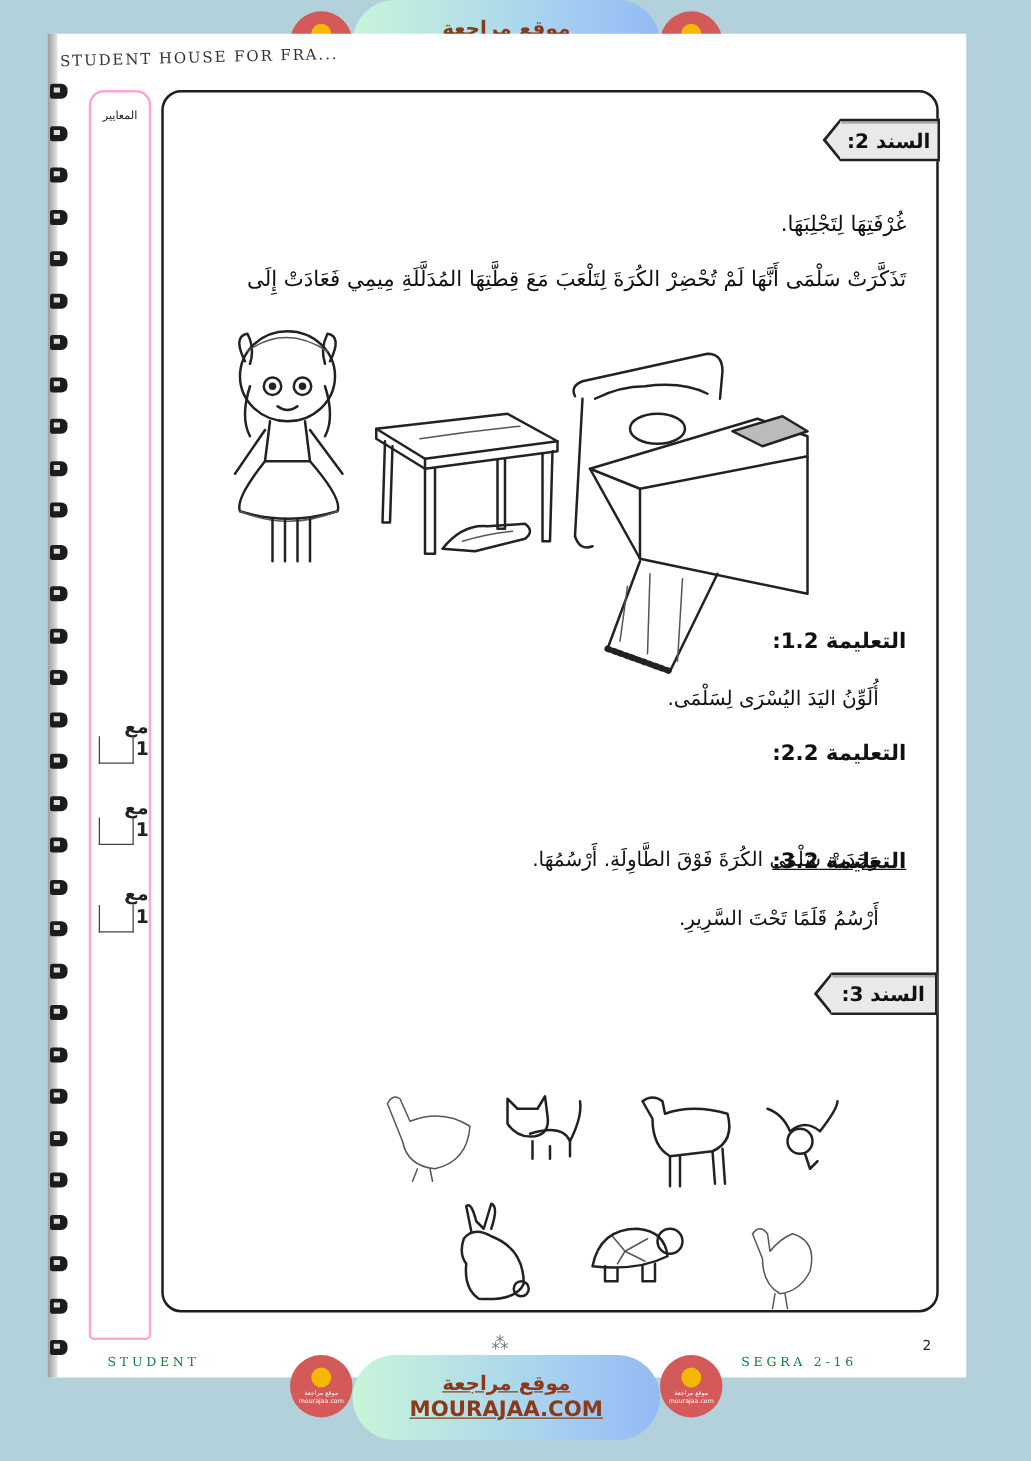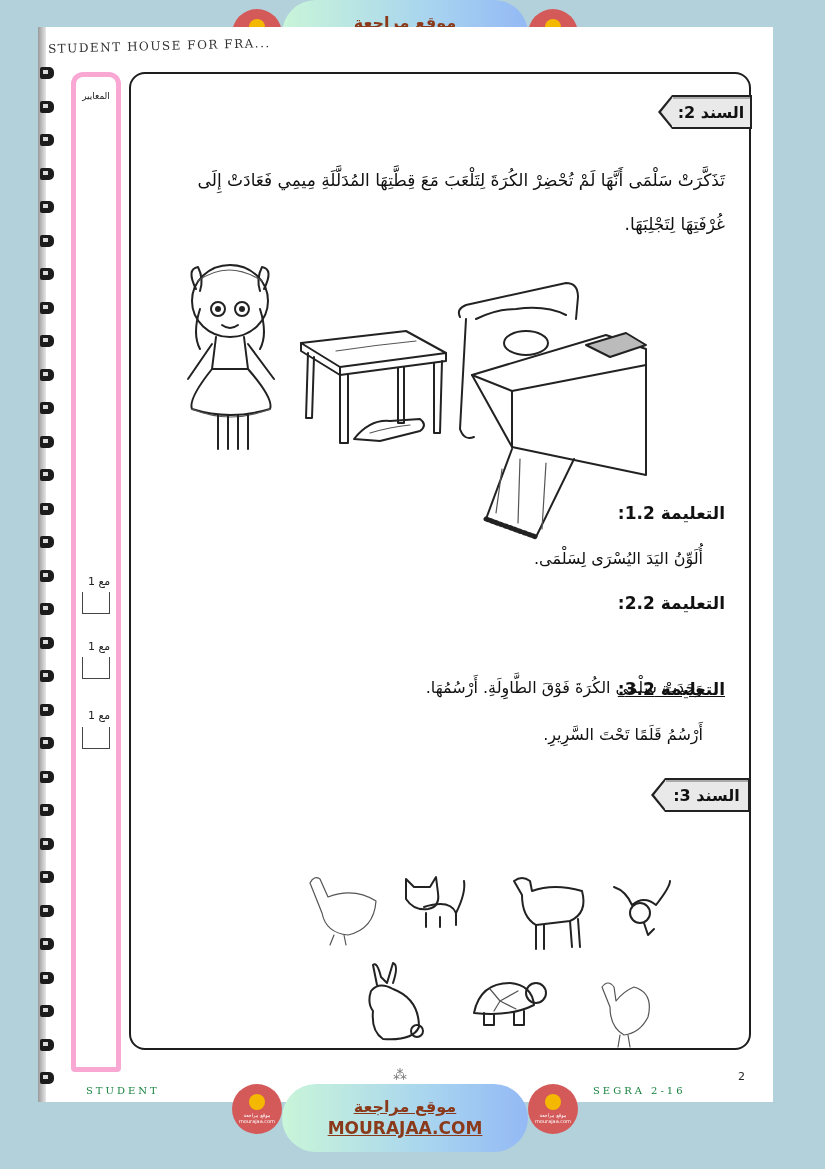--- a/index.html
+++ b/index.html
@@ -25,28 +25,28 @@
     content: ""; position: absolute; left: 3px; top: 3px; width: 5px; height: 4px;
     background: #dcdcdc;
   }
   .header-faded {
     position: absolute; left: 10px; top: 12px;
     font-family: "DejaVu Serif", serif; font-size: 12px; letter-spacing: 1.5px;
     color: #333; transform: rotate(-1.5deg);
   }
   .criteria-col {
     position: absolute; left: 33px; top: 45px; width: 50px; height: 1000px;
-    border: 5px solid #f9a8d4; border-radius: 12px 12px 4px 4px;
+    border: 2px solid #f9a8d4; border-radius: 12px 12px 4px 4px;
   }
   .criteria-title {
     position: absolute; left: 0; right: 0; top: 14px; text-align: center;
     font-size: 9px; color: #222; direction: rtl;
   }
   .mark {
-    position: absolute; left: 12px; font-size: 11px; color: #222; direction: rtl; font-weight: normal;
+    position: absolute; left: 12px; font-size: 15px; color: #222; direction: rtl; font-weight: bold;
   }
   .mark-box {
     position: absolute; left: 6px; width: 28px; height: 22px;
     border-left: 1px solid #444; border-right: 1px solid #444; border-bottom: 1px solid #444;
   }
   .main-frame {
     position: absolute; left: 91px; top: 45px; width: 622px; height: 978px;
     border: 2.5px solid #1e1e1e; border-radius: 16px;
   }
   .sanad {
@@ -164,22 +164,22 @@
     <div class="mark-box" style="top:650px;"></div>
   </div>
 
   <div class="main-frame"></div>
 
   <div class="sanad" style="left:634px; top:68px; width:80px;">
     <span>السند 2:</span>
   </div>
 
   <div class="ar para" style="right:48px; top:131px; width:600px;">
+    <div>غُرْفَتِهَا لِتَجْلِبَهَا.</div>
     <div>تَذَكَّرَتْ سَلْمَى أَنَّهَا لَمْ تُحْضِرْ الكُرَةَ لِتَلْعَبَ مَعَ قِطَّتِهَا المُدَلَّلَةِ مِيمِي فَعَادَتْ إِلَى</div>
-    <div>غُرْفَتِهَا لِتَجْلِبَهَا.</div>
   </div>
 
   <svg style="left:140px; top:222px;" width="110" height="200">
     <ellipse class="ln" cx="52" cy="52" rx="38" ry="36"></ellipse>
     <path class="ln" d="M18 40 Q8 20 20 18 Q26 30 22 42"></path>
     <path class="ln" d="M86 40 Q96 20 84 18 Q78 30 82 42"></path>
     <path class="ln" d="M22 60 Q14 85 22 100"></path>
     <path class="ln" d="M82 60 Q90 85 82 100"></path>
     <path class="lt" d="M20 32 Q50 10 84 32"></path>
     <circle class="ln" cx="40" cy="60" r="7"></circle>

